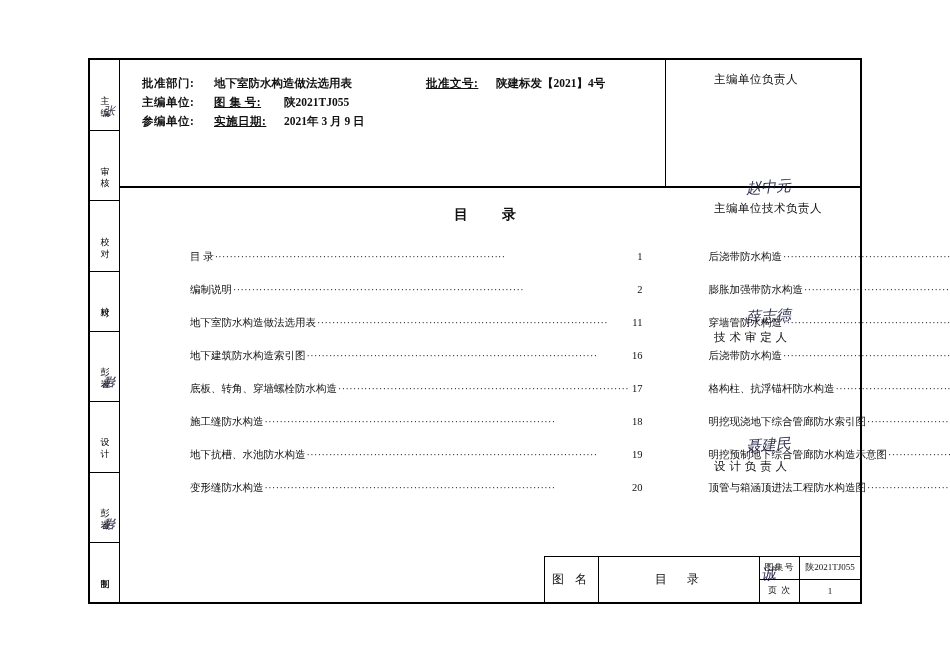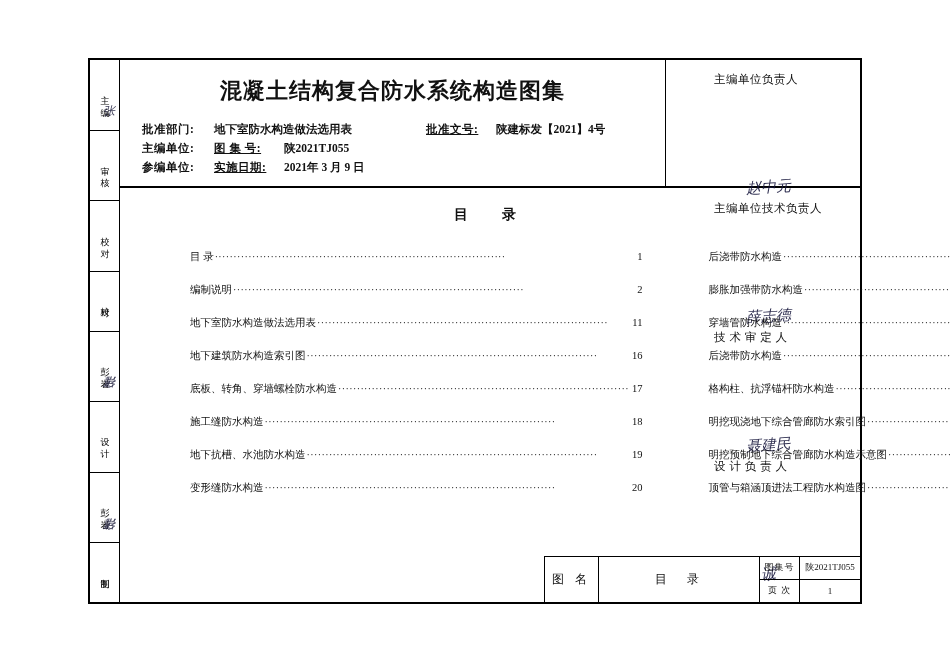--- a/index.html
+++ b/index.html
@@ -287,21 +287,20 @@
       </div>
       <div class="sig-cell">
         <span class="sig-label">制图</span>
       </div>
     </div>
 
     <div class="content">
 
       <div class="titleblock">
         <div class="tb-left">
-          <div class="doc-title">混凝土结构复合防水系统构造图集</div>
           <div class="meta">
             <div class="meta-row">
               <span class="meta-lbl">批准部门:</span>
               <span class="meta-val">地下室防水构造做法选用表</span>
               <span class="meta-lbl2">批准文号:</span>
               <span class="meta-val2">陕建标发【2021】4号</span>
             </div>
             <div class="meta-row">
               <span class="meta-lbl">主编单位:</span>
               <span class="meta-lbl2">图 集 号:</span>

